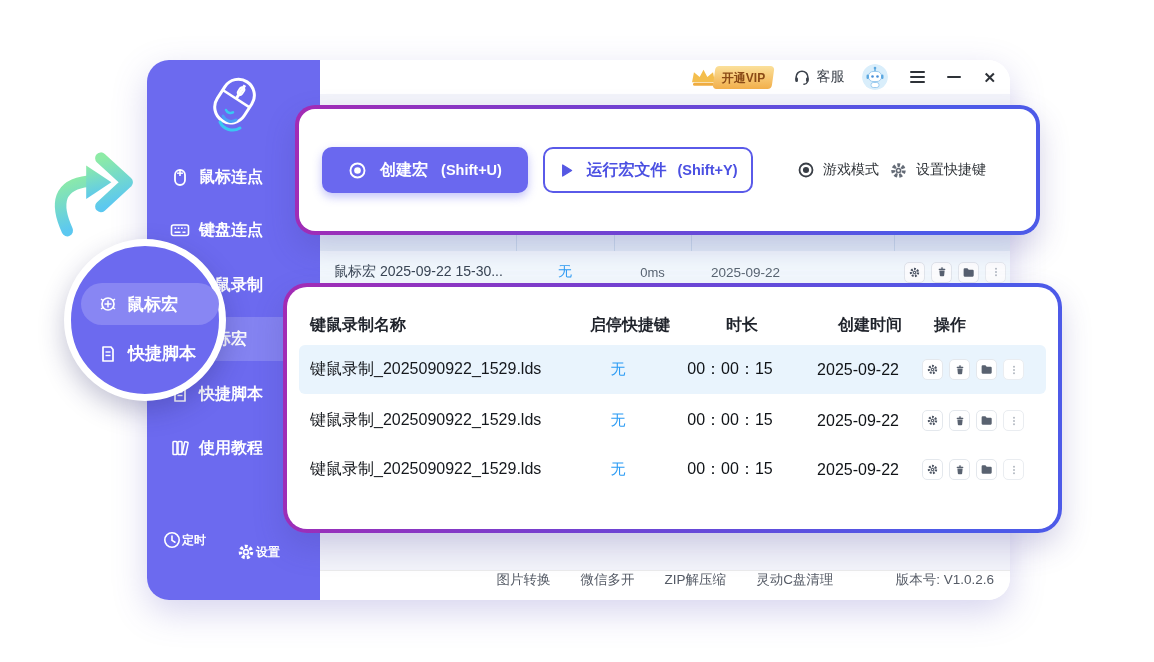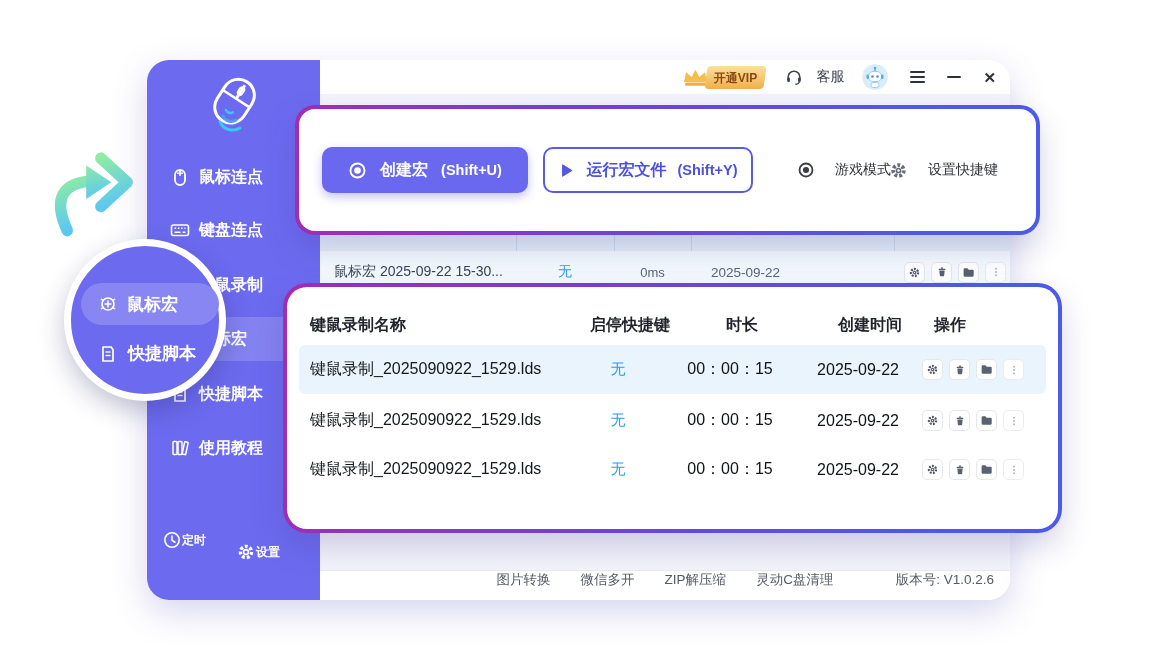--- a/index.html
+++ b/index.html
@@ -23,21 +23,21 @@
                color:#fff; font-size:12px; font-weight:bold; cursor:pointer; }
 
   
   .titlebar { position:absolute; left:173px; top:0; width:690px; height:34px; background:#fff;
               border-radius:0 22px 0 0; display:flex; align-items:center; justify-content:flex-end;
               padding-right:14px; }
   .vip-group { display:flex; align-items:center; cursor:pointer; }
   .vip-badge { margin-left:-4px; background:linear-gradient(180deg,#FBE09A,#F2AF4B); border-radius:4px;
                transform:skewX(-8deg); padding:2px 8px; }
   .vip-badge span { display:inline-block; transform:skewX(8deg); color:#8A4A16; font-size:12px; font-weight:bold; }
-  .service-group { display:flex; align-items:center; gap:13px; margin-left:20px; cursor:pointer;
+  .service-group { display:flex; align-items:center; gap:5px; margin-left:20px; cursor:pointer;
                    color:#3C424B; font-size:14px; }
   .avatar { margin-left:18px; width:26px; height:26px; border-radius:50%; overflow:hidden; cursor:pointer; }
   .tb-btn { margin-left:22px; cursor:pointer; display:flex; align-items:center; justify-content:center; }
   .burger { display:flex; flex-direction:column; gap:3px; }
   .burger i { display:block; width:15px; height:2px; background:#2E3238; border-radius:1px; }
   .minbar { width:14px; height:2.4px; background:#2E3238; border-radius:1px; }
   .closex { color:#2E3238; font-size:15px; font-weight:bold; line-height:1; }
 
   
   .content { position:absolute; left:173px; top:34px; width:690px; height:476px; background:#F3F4FA; overflow:hidden; }
@@ -69,21 +69,21 @@
 
   
   .btn-create { position:absolute; left:23px; top:38px; width:206px; height:46px; background:#6A68EF;
                 border-radius:10px; display:flex; align-items:center; justify-content:center; gap:13px;
                 color:#fff; cursor:pointer; box-shadow:0 4px 10px rgba(106,104,239,.4); }
   .btn-create b { font-size:16px; } .btn-create span { font-size:14.5px; font-weight:bold; }
   .btn-run { position:absolute; left:244px; top:38px; width:210px; height:46px; background:#fff;
              border:2px solid #5A5AE9; border-radius:10px; display:flex; align-items:center;
              justify-content:center; gap:11px; color:#4B50E2; cursor:pointer; }
   .btn-run b { font-size:16px; } .btn-run span { font-size:14.5px; font-weight:bold; }
-  .tool-opt { position:absolute; top:38px; height:46px; display:flex; align-items:center; gap:20px;
+  .tool-opt { position:absolute; top:38px; height:46px; display:flex; align-items:center; gap:8px;
               color:#2F3338; font-size:14px; cursor:pointer; }
   .opt-game { left:498px; } .opt-hotkey { left:590px; }
 
   
   .pop-head { position:absolute; left:0; top:22px; width:100%; height:32px; display:grid;
               grid-template-columns:272px 96px 128px 128px auto; padding-left:23px; align-items:center;
               color:#1F232B; font-size:16px; font-weight:bold; }
   .pop-head .c2,.pop-head .c3,.pop-head .c4 { text-align:center; }
   .pop-row { position:absolute; left:12px; width:747px; height:49px; display:grid;
              grid-template-columns:260px 96px 128px 128px auto; padding-left:11px; align-items:center;

